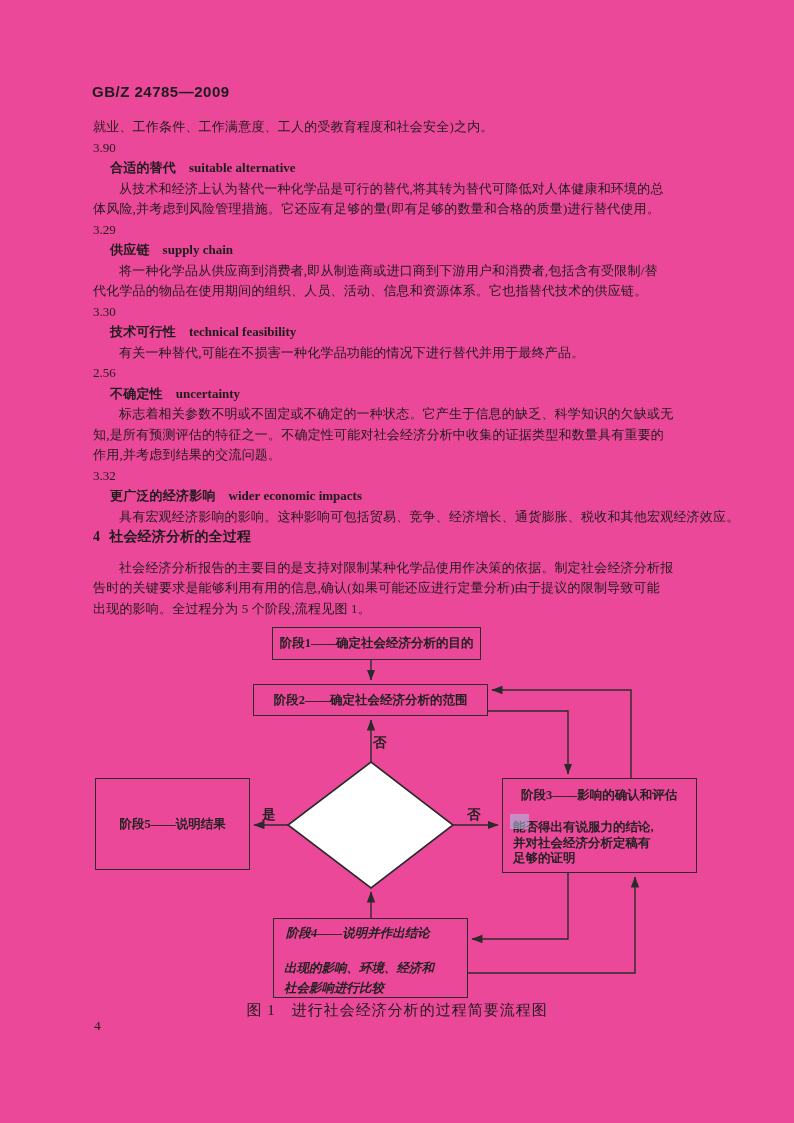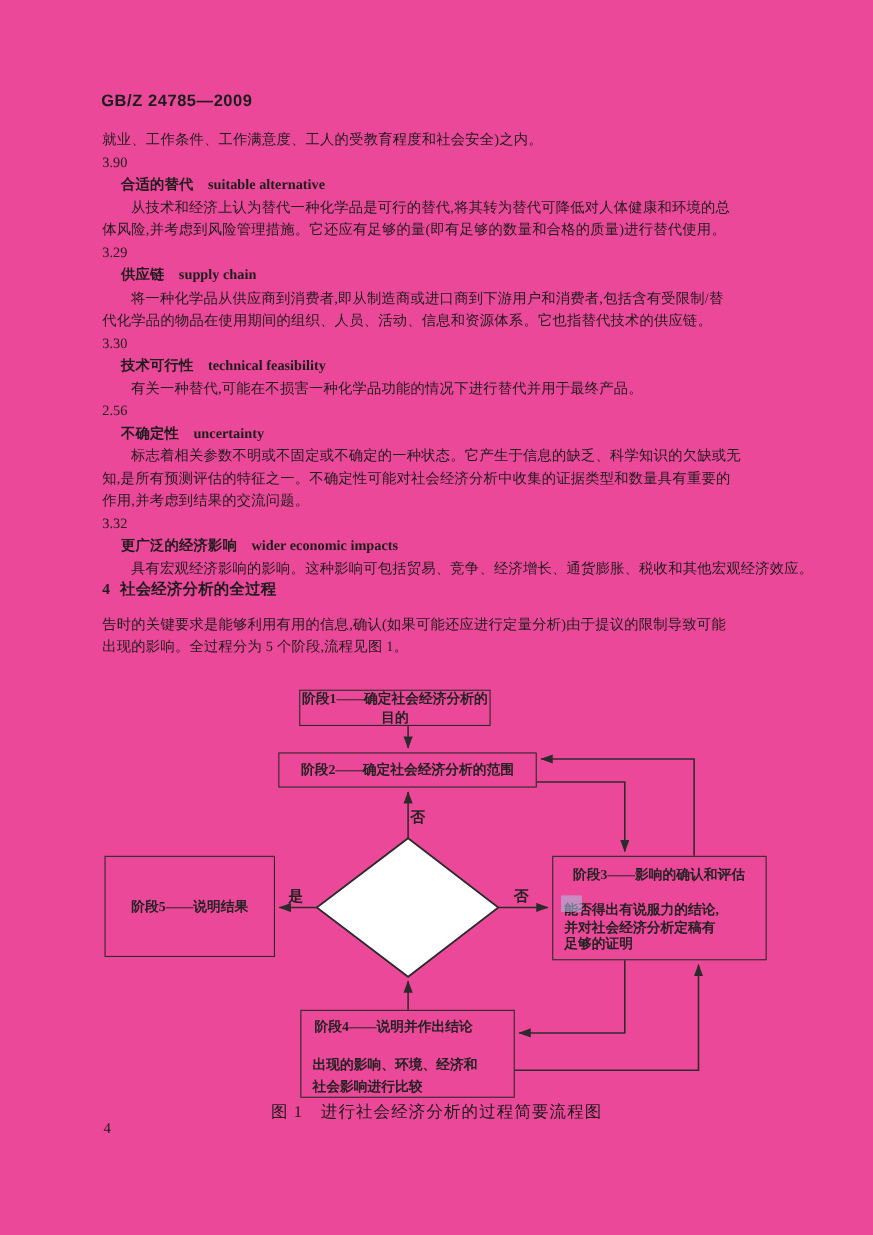--- a/index.html
+++ b/index.html
@@ -29,25 +29,25 @@
   .sec-heading{font-weight:bold; font-size:14px; margin-bottom:10px;}
   .sec-heading .sec-title{margin-left:9px;}
   
   .flowchart{position:absolute; left:0; top:620px; width:794px; height:410px; font-size:12.5px;}
   .flowchart svg{position:absolute; left:0; top:0; z-index:0;}
   .node{
     position:absolute; box-sizing:border-box; z-index:1;
     border:1.6px solid #2b2b2b; color:#222; font-weight:600;
   }
   .node.center{display:flex; align-items:center; justify-content:center; text-align:center;}
-  .n1{left:272px; top:7px;   width:174px; height:33px;}
+  .n1{left:272px; top:7px;   width:209px; height:33px;}
   .n2{left:253px; top:64px;  width:235px; height:32px;}
   .n5{left:95px;  top:158px; width:155px; height:92px;}
   .n3{left:502px; top:158px; width:195px; height:95px; padding:8px 6px 0 10px;}
-  .n4{left:273px; top:298px; width:195px; height:80px; padding:6px 6px 12px 10px;}
+  .n4{left:273px; top:298px; width:195px; height:80px; padding:6px 6px 12px 10px;font-style:italic;}
   .n3 .node-title{margin-left:8px; line-height:17px;}
   .n3 .node-line{line-height:15.5px;}
   .n3 .gap{height:16px;}
   .n4 .node-title{margin-left:2px; line-height:17px;}
   .n4 .node-line{line-height:20px;}
   .n4 .gap{height:16px;}
   .diamond-text{
     position:absolute; left:286px; top:177px; width:170px; z-index:1;
     text-align:center; line-height:17.5px; font-weight:600; color:#222;
   }
@@ -93,20 +93,21 @@
     <div class="thead"><span>不确定性</span><span class="en">uncertainty</span></div>
     <div class="indent">标志着相关参数不明或不固定或不确定的一种状态。它产生于信息的缺乏、科学知识的欠缺或无</div>
     <div>知,是所有预测评估的特征之一。不确定性可能对社会经济分析中收集的证据类型和数量具有重要的</div>
     <div>作用,并考虑到结果的交流问题。</div>
 
     <div class="tnum">3.32</div>
     <div class="thead"><span>更广泛的经济影响</span><span class="en">wider economic impacts</span></div>
     <div class="indent">具有宏观经济影响的影响。这种影响可包括贸易、竞争、经济增长、通货膨胀、税收和其他宏观经济效应。</div>
 
     <div class="sec-heading"><span>4</span><span class="sec-title">社会经济分析的全过程</span></div>
+    <div class="indent">社会经济分析报告的主要目的是支持对限制某种化学品使用作决策的依据。制定社会经济分析报</div>
     <div>告时的关键要求是能够利用有用的信息,确认(如果可能还应进行定量分析)由于提议的限制导致可能</div>
     <div>出现的影响。全过程分为 5 个阶段,流程见图 1。</div>
   </div>
 
   <div class="flowchart">
     <svg width="794" height="410">
       <defs>
         <marker id="ah" markerWidth="9" markerHeight="8" refX="7.5" refY="3" orient="auto">
           <path d="M0,0 L8,3 L0,6 Z" fill="#2b2b2b"></path>
         </marker>

